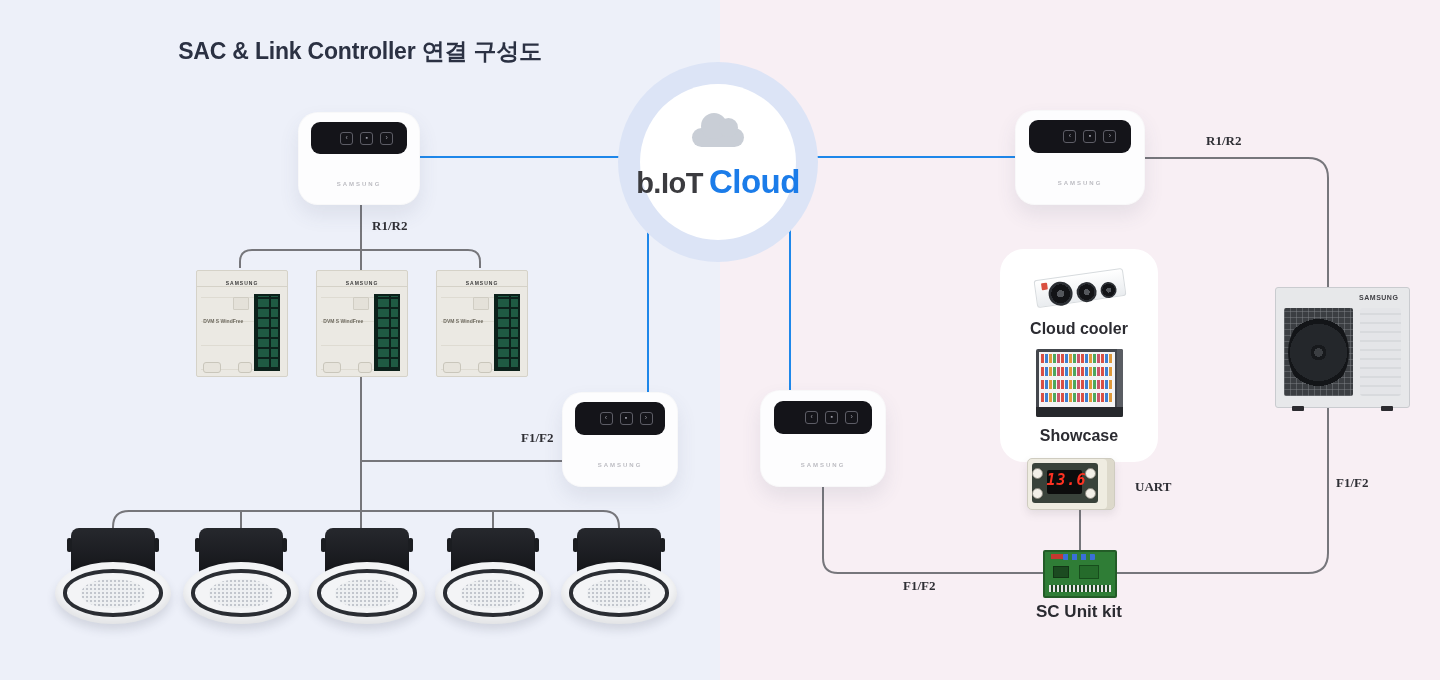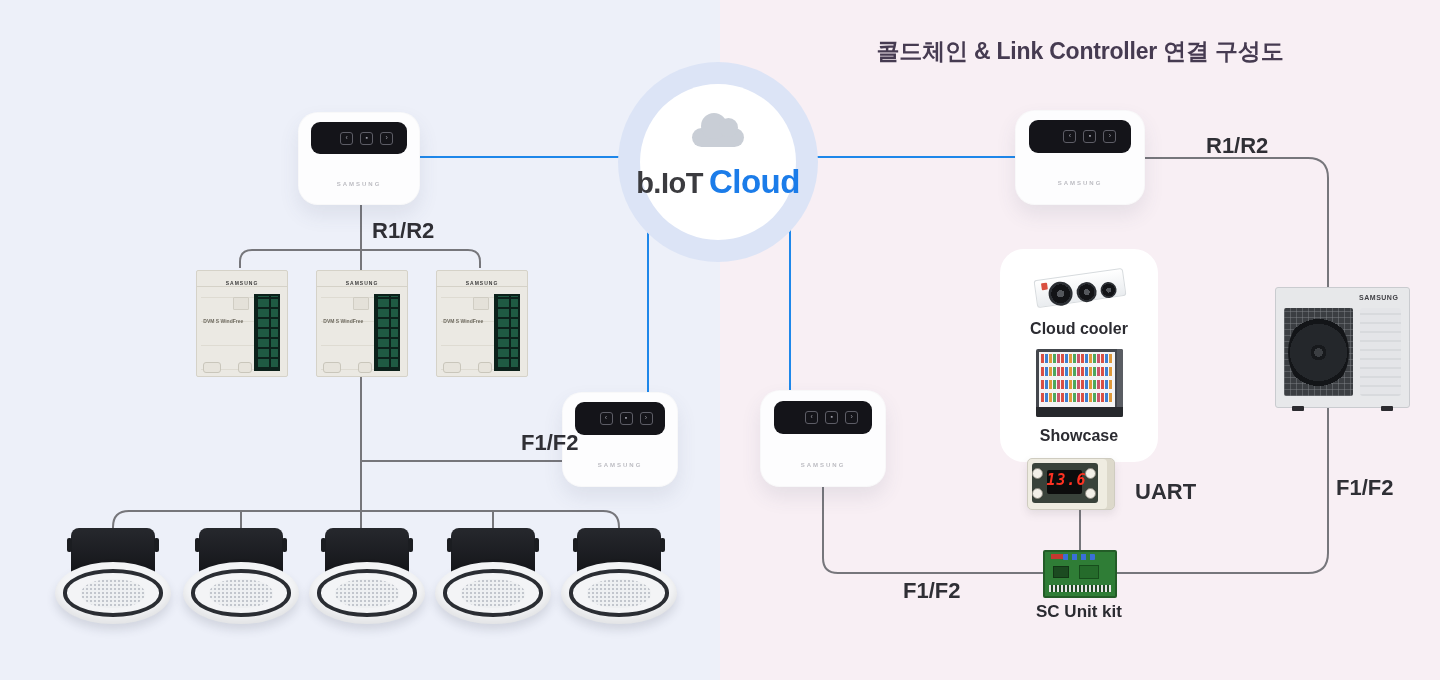--- a/index.html
+++ b/index.html
@@ -8,21 +8,21 @@
   .bg{position:absolute;top:0;height:680px;width:720px;z-index:0;}
   .bg-left{left:0;background:#edf0f9;}
   .bg-right{left:720px;background:#f8eff4;}
 
   .title{position:absolute;top:36px;width:720px;text-align:center;font-size:23px;font-weight:700;margin:0;letter-spacing:-0.2px;z-index:6;}
   .title-left{left:0;color:#2b3143;}
   .title-right{left:720px;color:#463b51;}
 
   .wires{position:absolute;left:0;top:0;z-index:2;}
 
-  .lbl{position:absolute;font-size:22px;font-weight:600;color:#2f2f35;z-index:6;white-space:nowrap;}
+  .lbl{position:absolute;font-size:13px;font-weight:600;color:#2f2f35;z-index:6;white-space:nowrap;font-family:Liberation Serif, serif;}
   .lbl-r1r2-left{left:372px;top:218px;}
   .lbl-f1f2-left{left:521px;top:430px;}
   .lbl-r1r2-right{left:1206px;top:133px;}
   .lbl-f1f2-bottom{left:903px;top:578px;}
   .lbl-f1f2-side{left:1336px;top:475px;}
   .lbl-uart{left:1135px;top:479px;}
   .cap{position:absolute;left:1000px;width:158px;text-align:center;font-size:16px;font-weight:600;color:#2b2b31;z-index:6;}
   .cap-ucool{top:320px;}
   .cap-scase{top:427px;}
   .cap-pcb{top:602px;font-size:17px;}
@@ -135,21 +135,21 @@
              background:repeating-linear-gradient(90deg,#e8e8e8 0 2px,#1e4a22 2px 4px);}
 </style>
 </head>
 <body>
 
 <div class="canvas">
 
   <div class="bg bg-left"></div>
   <div class="bg bg-right"></div>
 
-  <h1 class="title title-right">콜드체인 &amp; Link Controller 연결 구성도</h1>
+  <h1 class="title title-left">SAC &amp; Link Controller 연결 구성도</h1>
 
   <svg class="wires" width="1440" height="680" viewBox="0 0 1440 680">
     <g fill="none" stroke="#76767b" stroke-width="2">
       <path d="M361 205 L361 528"></path>
       <path d="M240 268 L240 262 Q240 250 252 250 L468 250 Q480 250 480 262 L480 268"></path>
       <path d="M361 461 L562 461"></path>
       <path d="M113 530 L113 527 Q113 511 129 511 L603 511 Q619 511 619 527 L619 530"></path>
       <path d="M241 511 L241 530"></path>
       <path d="M493 511 L493 530"></path>
       <path d="M1145 158 L1308 158 Q1328 158 1328 178 L1328 553 Q1328 573 1308 573 L1117 573"></path>

